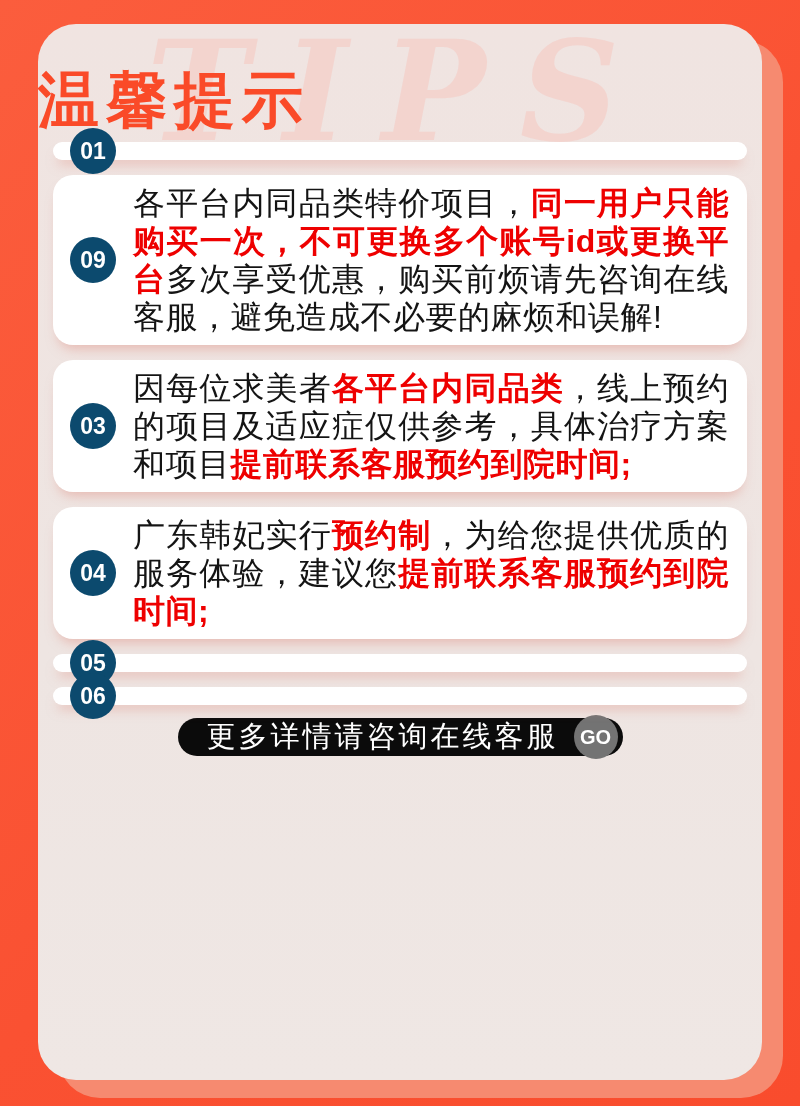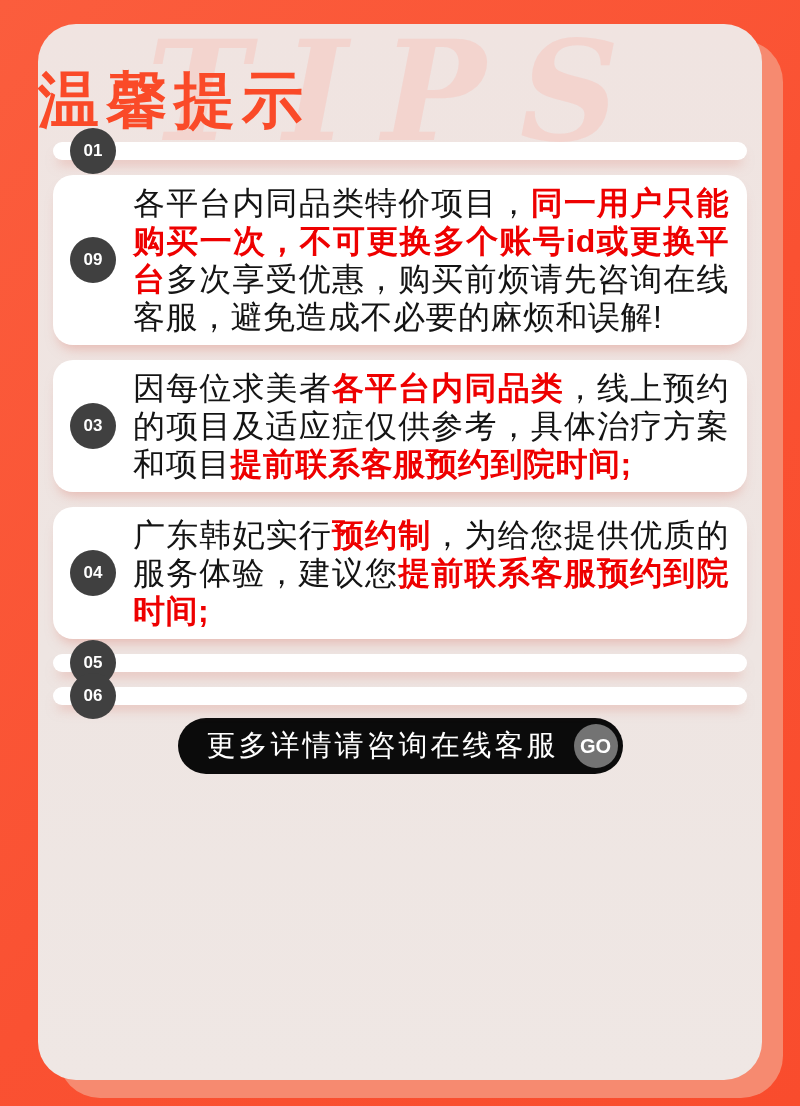--- a/index.html
+++ b/index.html
@@ -65,23 +65,23 @@
     border-radius: 20px;
     padding: 9px 18px 9px 80px;
     box-shadow: 0 9px 12px -5px rgba(224, 152, 140, 0.55);
   }
   .badge {
     position: absolute;
     left: 17px; top: 50%;
     transform: translateY(-50%);
     width: 46px; height: 46px;
     border-radius: 50%;
-    background: #404040;
+    background: #0c4a6e;
     color: #ffffff;
-    font-size: 17px;
+    font-size: 23px;
     font-weight: 700;
     display: flex;
     align-items: center;
     justify-content: center;
     text-align: right;
   }
   .item-text {
     font-size: 32px;
     line-height: 38px;
     font-weight: 500;
@@ -92,21 +92,21 @@
   .item-text .seg-em {
     color: #ee0000;
     font-weight: 800;
   }
 
   .footer { margin-top: 13px; text-align: center; }
   .cta {
     display: inline-flex;
     align-items: center;
     gap: 15px;
-    height: 56px;
+    height: 38px;
     padding: 0 5px 0 29px;
     background: #0b0b0b;
     border: none;
     border-radius: 28px;
     cursor: pointer;
   }
   .cta-label {
     color: #ffffff;
     font-size: 29px;
     font-weight: 500;

